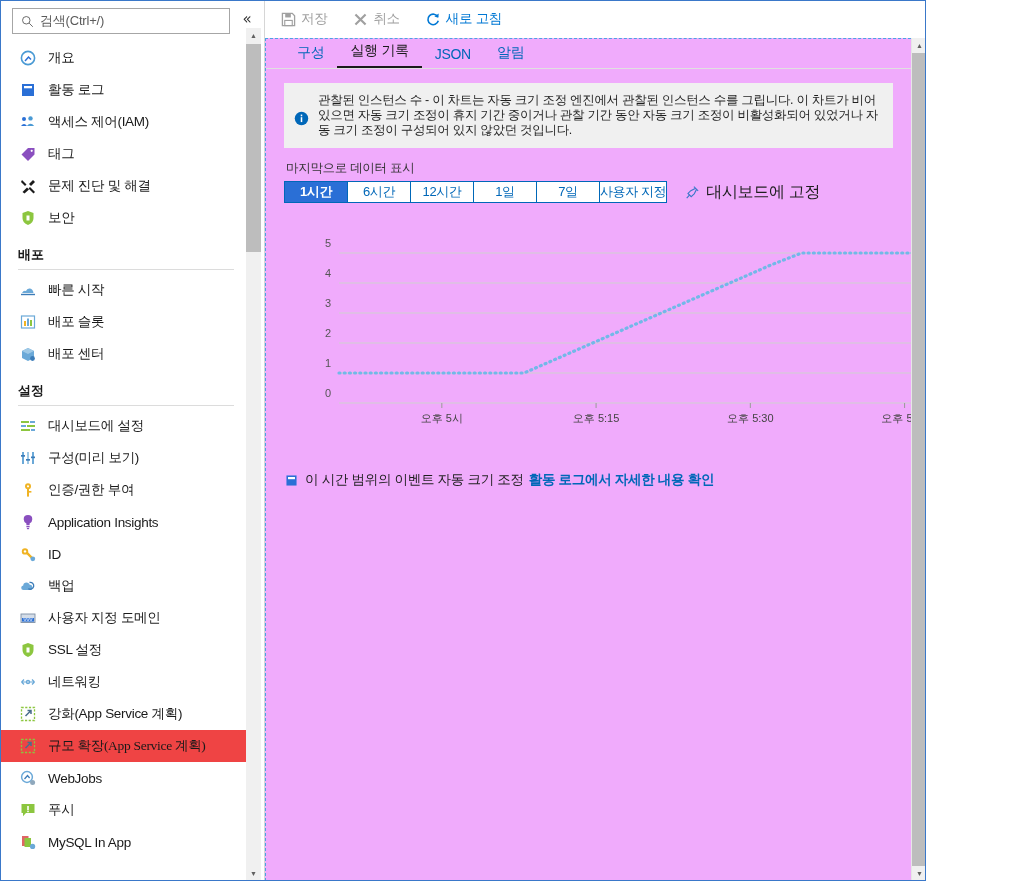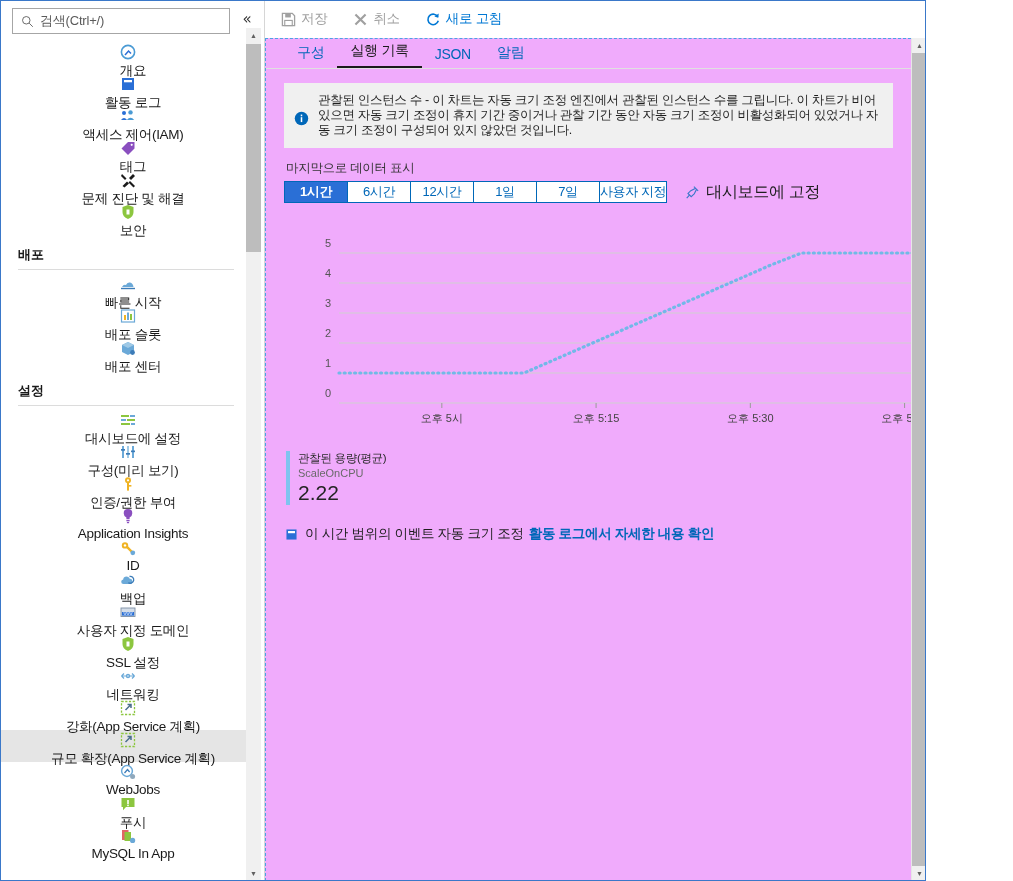--- a/index.html
+++ b/index.html
@@ -51,23 +51,22 @@
     overflow: hidden;
   }
   .nav-item {
     display: flex; align-items: center;
     height: 32px;
     padding-left: 18px;
     cursor: pointer;
     font-size: 13.5px;
     color: #1a1a1a;
     white-space: nowrap;
-    flex-direction: column;
-  }
-  .nav-item.selected { background: #e5e5e5; }
+  }
+  .nav-item.selected { background: #ef4444; font-family: Liberation Serif, serif; }
   .nav-item .ico {
     flex: 0 0 20px; width: 20px; height: 16px;
     margin-right: 10px;
     display: flex; align-items: center; justify-content: center;
   }
   .nav-item .lbl { letter-spacing: -0.3px; }
   .nav-section {
     font-size: 13px; font-weight: bold; color: #1a1a1a;
     padding: 12px 0 5px 18px;
   }
@@ -602,25 +601,20 @@
               <line x1="466.3333333333333" y1="168" x2="466.3333333333333" y2="173" stroke="#9a9a9a" stroke-width="1"></line>
               <text x="466.3333333333333" y="187" text-anchor="middle" font-size="11" fill="#444" font-family="&quot;Liberation Sans&quot;, sans-serif">오후 5:30</text>
               <line x1="620.5833333333333" y1="168" x2="620.5833333333333" y2="173" stroke="#9a9a9a" stroke-width="1"></line>
               <text x="620.5833333333333" y="187" text-anchor="middle" font-size="11" fill="#444" font-family="&quot;Liberation Sans&quot;, sans-serif">오후 5:45</text>
               <path d="M55 138 L106.41666666666666 138 L157.83333333333331 138 L209.25 138 L240.1 138 L270.95 124.5 L301.8 111 L332.65000000000003 97.5 L363.5 84.00000000000001 L394.35 70.5 L425.2 57 L456.05 43.499999999999986 L486.9 30 L517.75 18 L548.6 18 L579.4499999999999 18 L610.3000000000001 18 L641.15 18 L672 18" fill="none" stroke="#72b8e8" stroke-width="3.2" stroke-dasharray="1 4.2" stroke-linecap="round"></path>
             </svg>
         </div>
 
         <div class="chart-legend">
           <div class="legend-bar"></div>
-          <div>
-            <div class="legend-title">관찰된 용량(평균)</div>
-            <div class="legend-sub">ScaleOnCPU</div>
-            <div class="legend-val">2.22</div>
-          </div>
         </div>
 
         <div class="events-line">
           <span class="ev-ico">
             <svg width="11" height="11" viewBox="0 0 12 12">
               <rect x="0.5" y="0.5" width="11" height="11" fill="#2a6fd6"></rect>
               <rect x="2.2" y="2.2" width="7.6" height="2.4" fill="#ffffff"></rect>
             </svg>
           </span>
           <span>이 시간 범위의 이벤트 자동 크기 조정</span>

